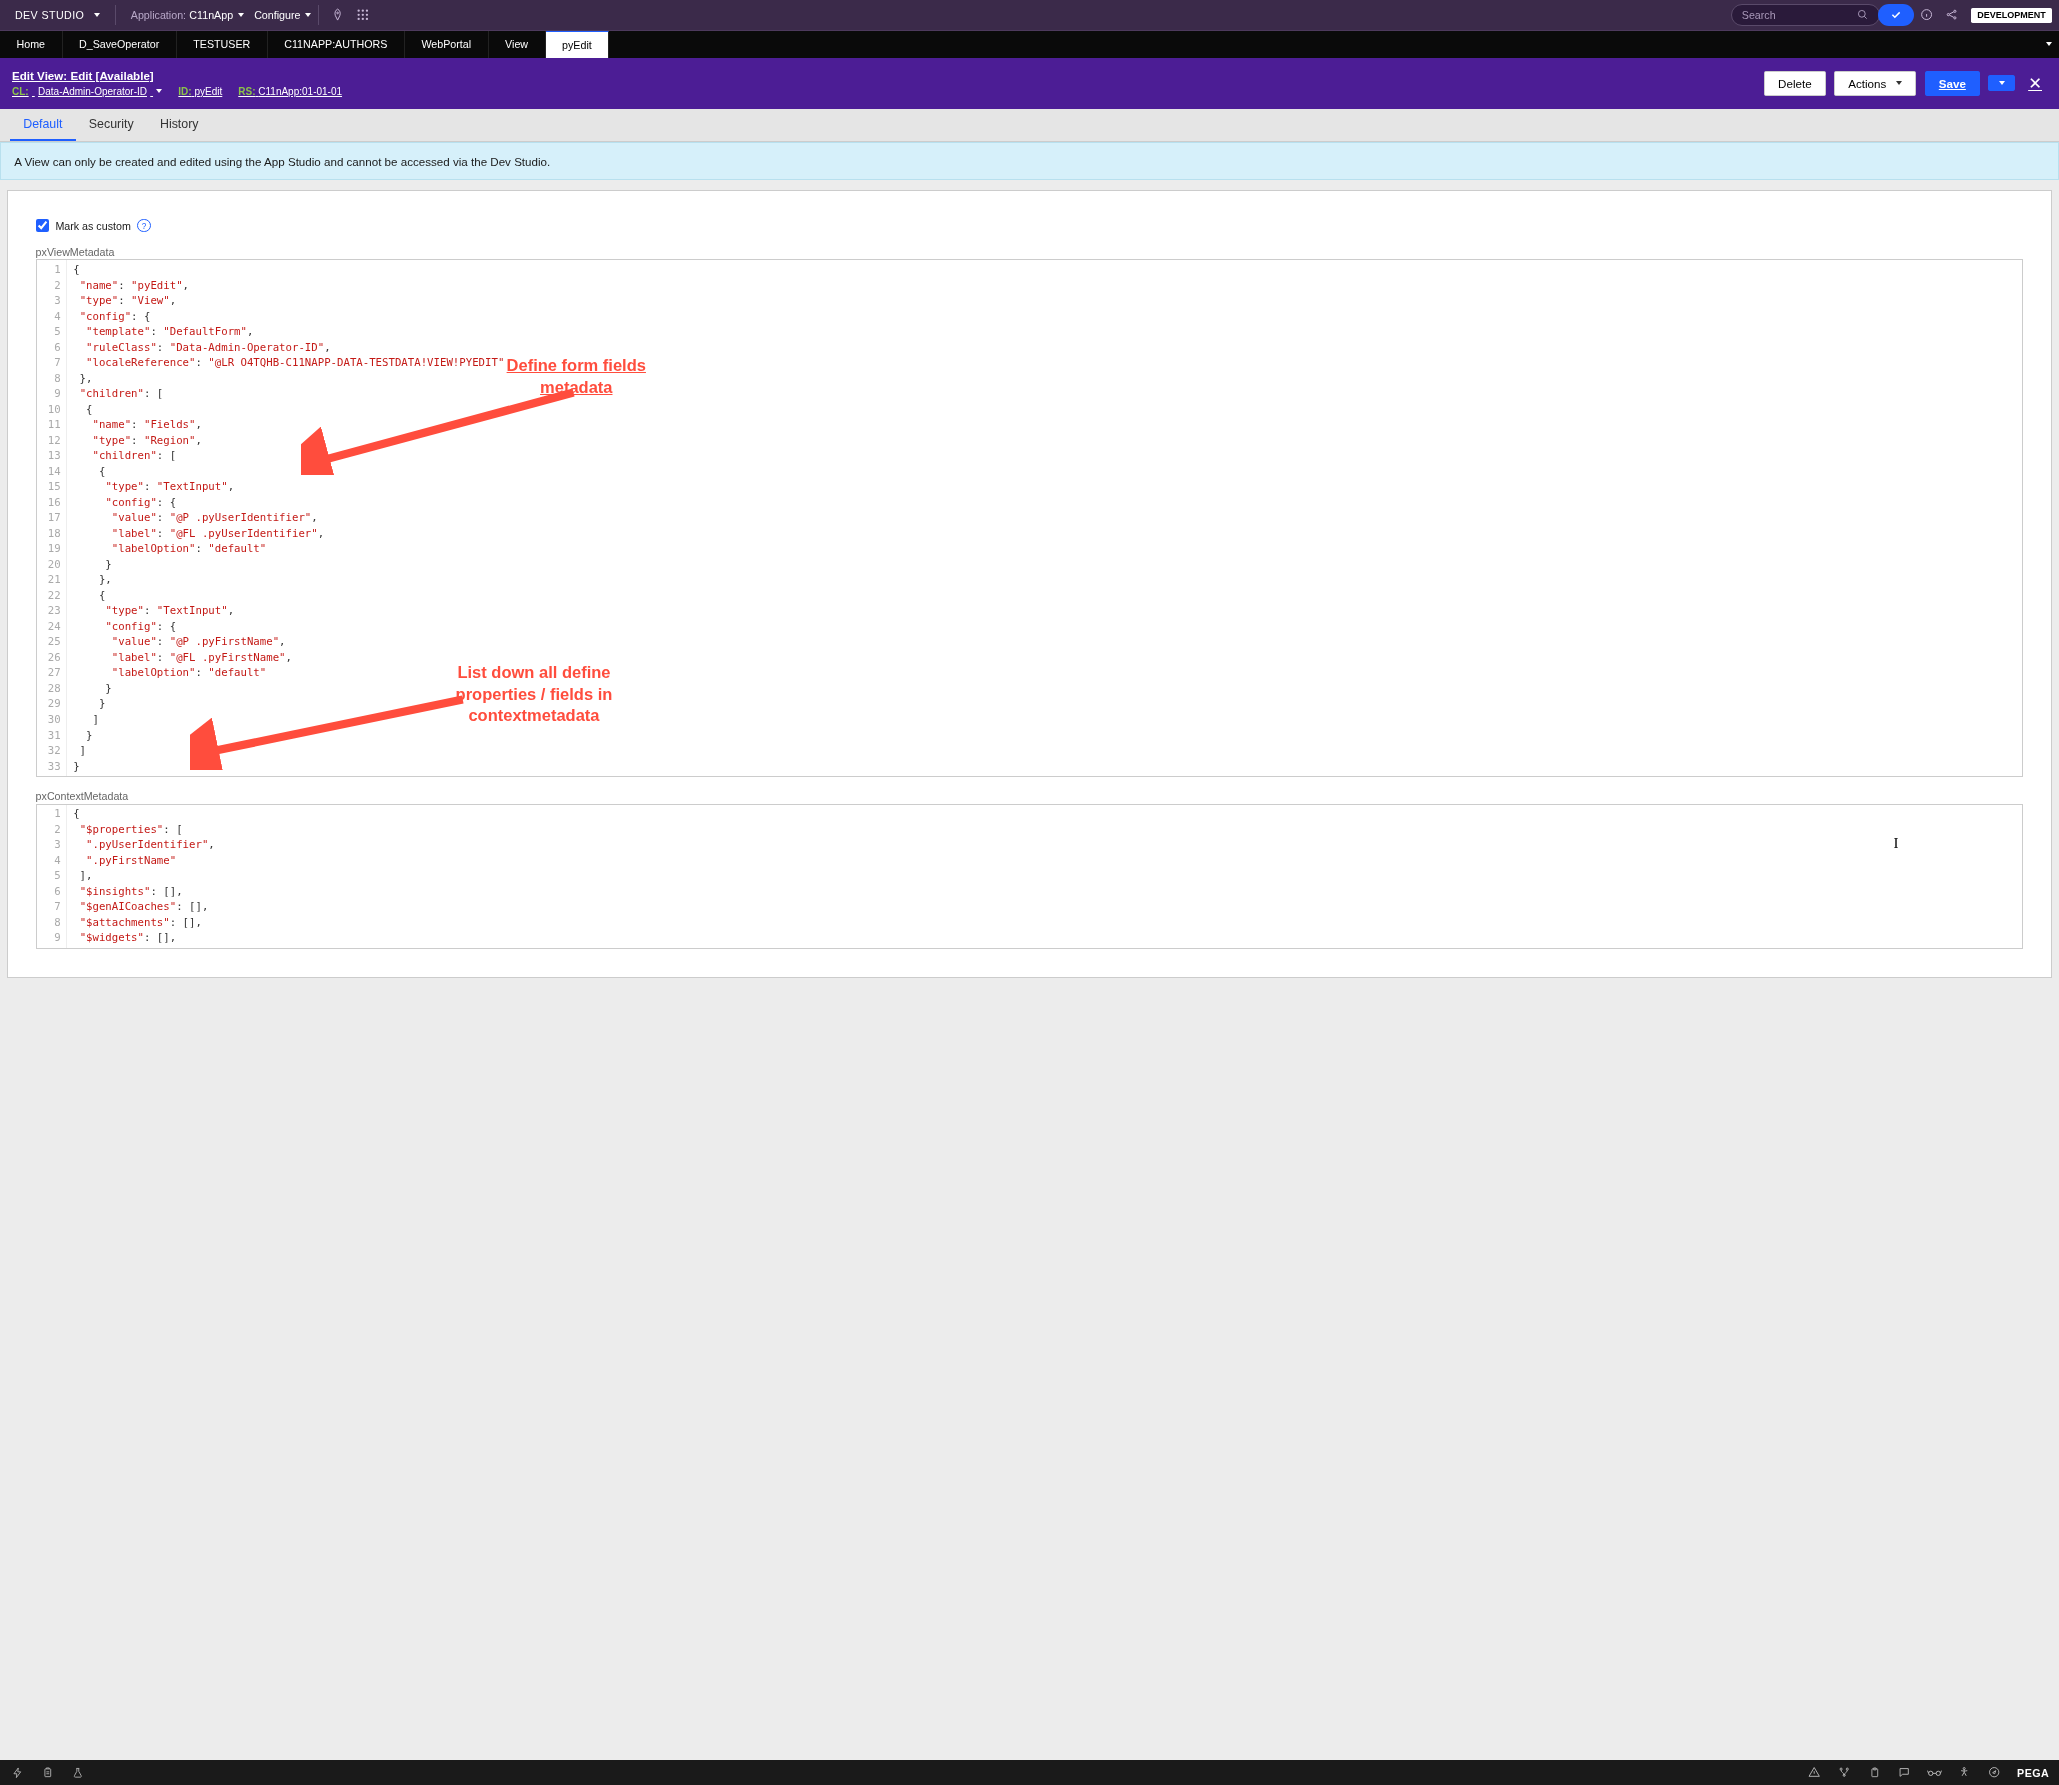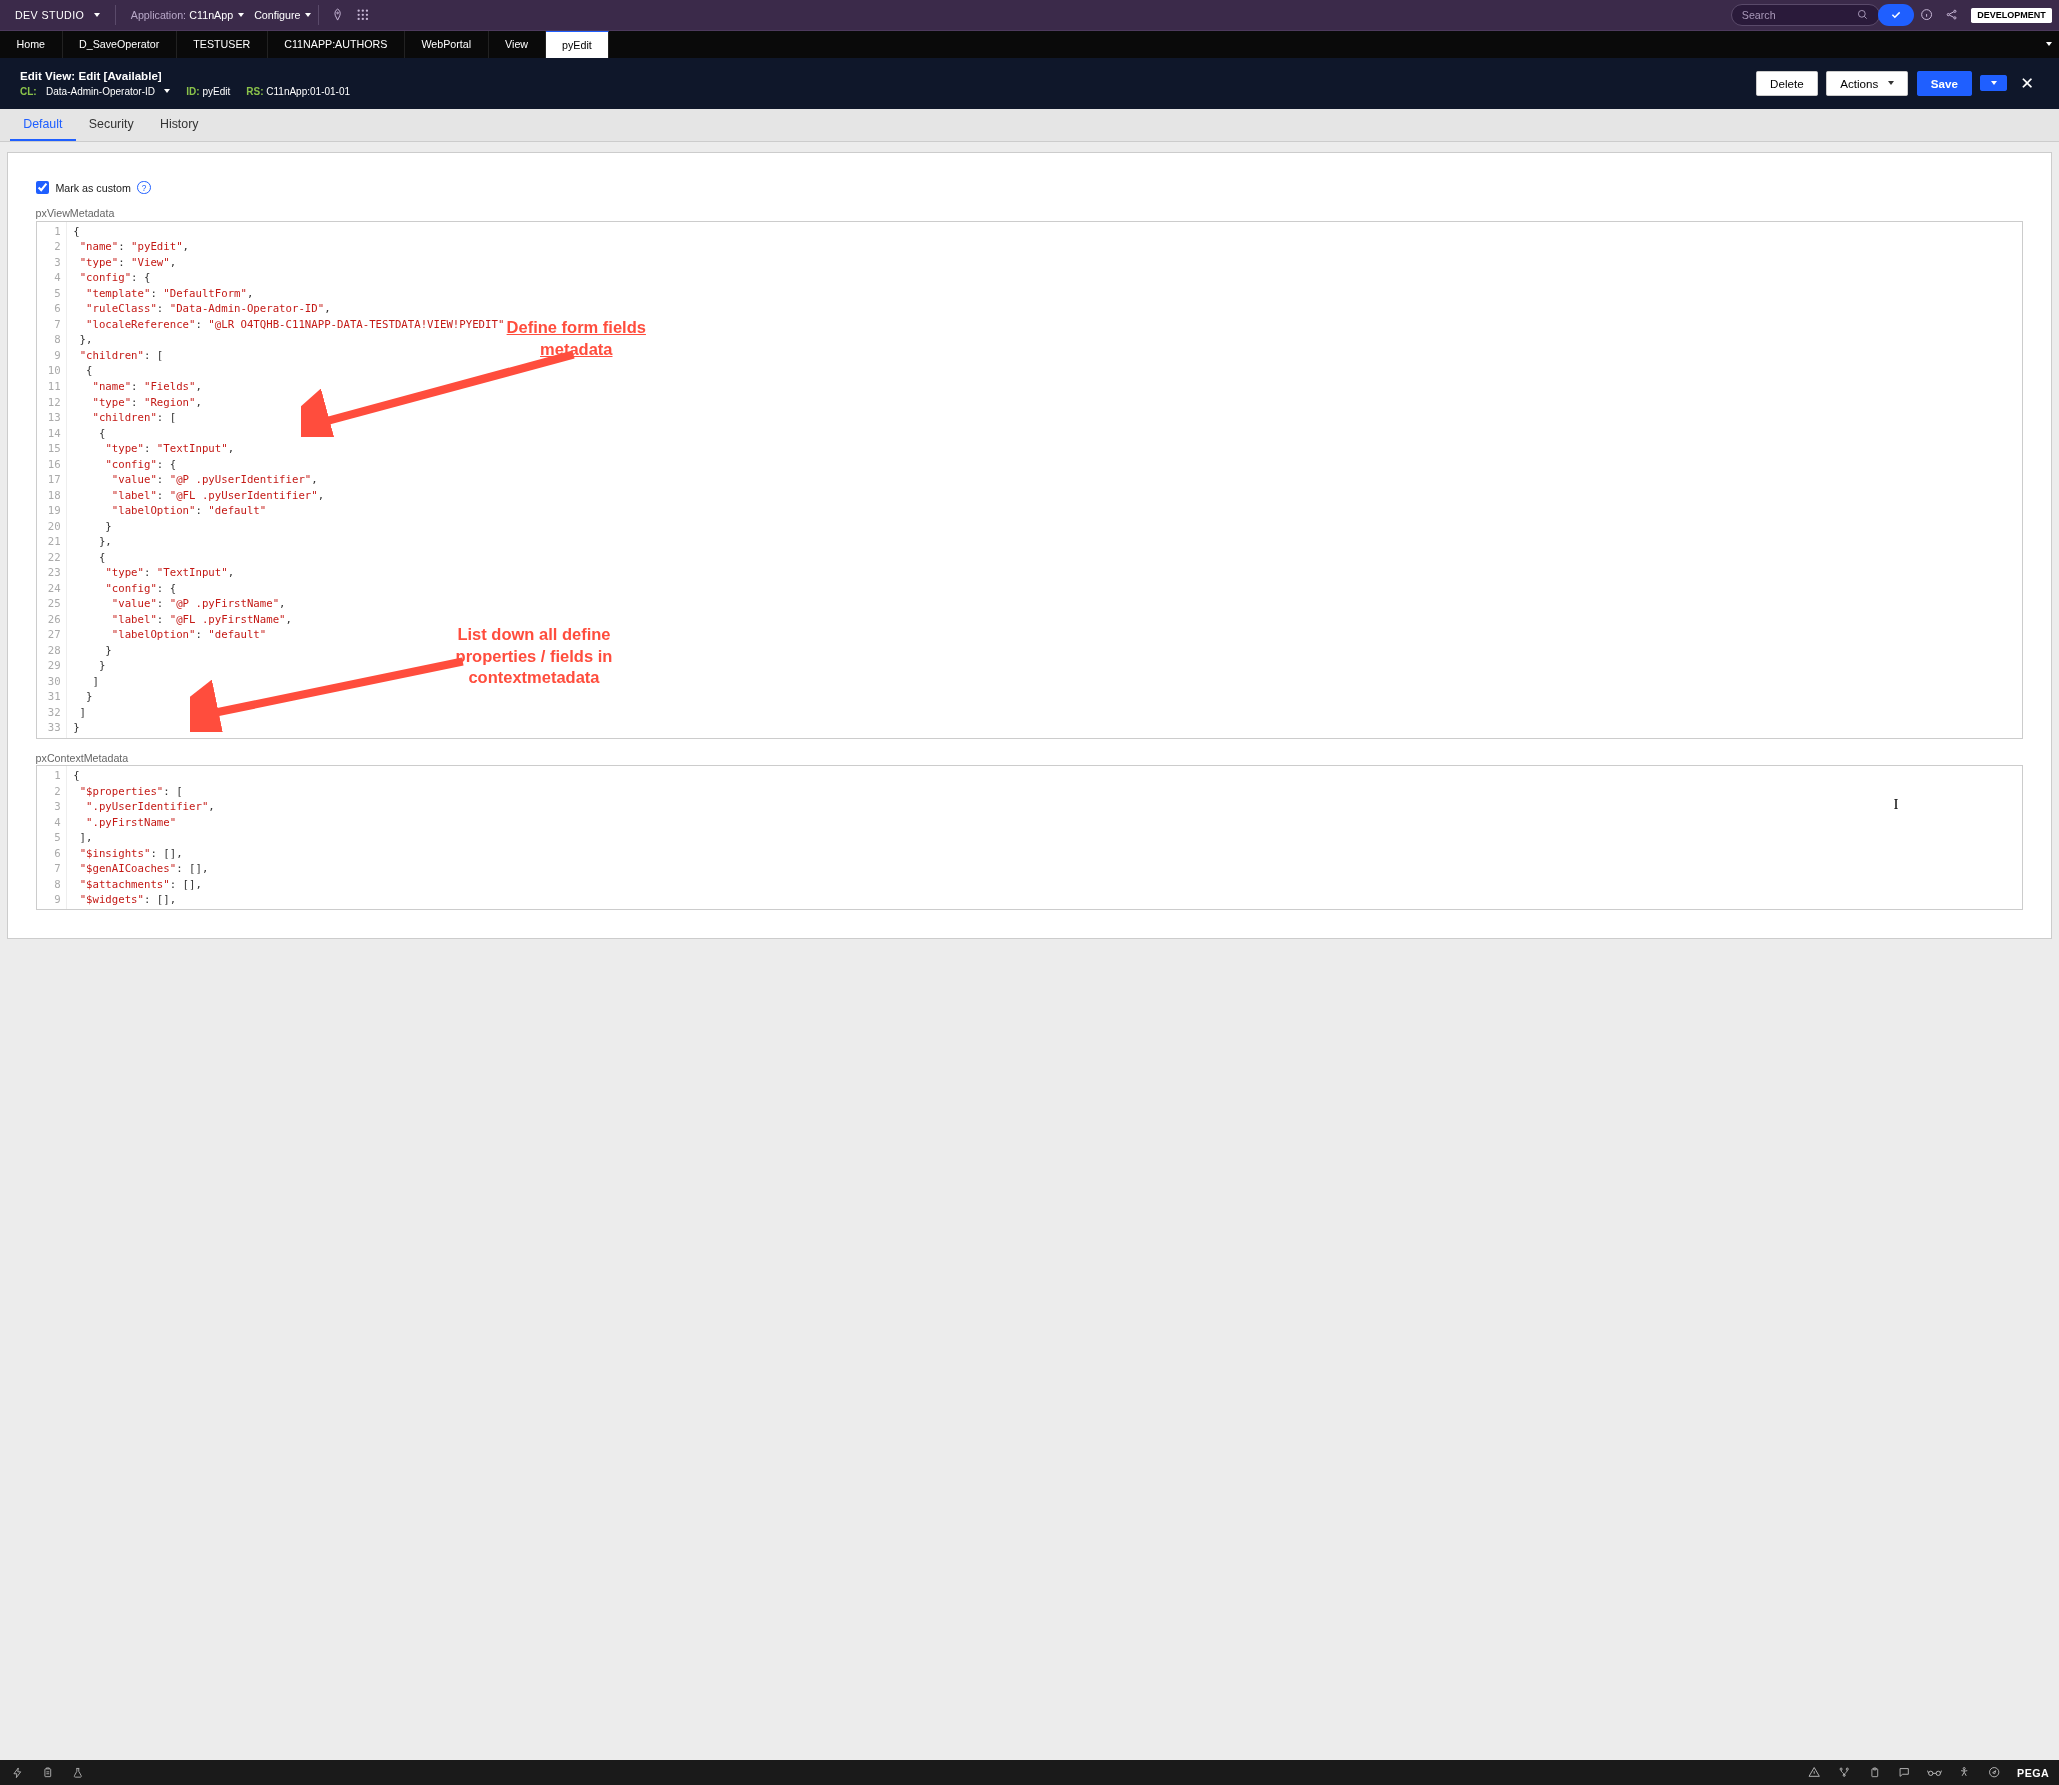--- a/index.html
+++ b/index.html
@@ -11,21 +11,21 @@
     .chevron-down { display: inline-block; width: 0; height: 0; border-left: 3.3px solid transparent; border-right: 3.3px solid transparent; border-top: 4.1px solid currentColor; }
     .top-icon { width: 15px; height: 15px; display: inline-flex; align-items: center; justify-content: center; color: #c8b8d8; margin: 0 5px; cursor: pointer; }
     .divider-v { width: 0.8px; height: 20px; background: #5a4a6a; margin: 0 6.6px; }
     .search-box { background: #2a1a3a; border-radius: 11.6px; height: 21.5px; display: flex; align-items: center; padding: 0 10px; color: #a898b8; border: 0.8px solid #5a4a6a; width: 149px; margin-left: auto; }
     .search-btn { background: #1f5fff; border-radius: 11.6px; height: 21.5px; width: 36px; display: flex; align-items: center; justify-content: center; margin-left: -1.7px; cursor: pointer; }
     .top-env { background: #fff; color: #000; font-size: 9px; font-weight: 600; padding: 2.5px 6.6px; border-radius: 1.7px; margin-left: 6.6px; }
     .tabs-bar { background: #0a0a0a; display: flex; height: 26.5px; align-items: stretch; position: relative; }
     .tab-item { color: #fff; font-size: 10.7px; display: flex; align-items: center; padding: 0 16.5px; border-right: 0.8px solid #222; cursor: pointer; white-space: nowrap; }
     .tab-item.active { background: #fff; color: #000; border-top: 1.7px solid #1f5fff; }
     .tabs-right { margin-left: auto; display: flex; align-items: center; padding: 0 6.6px; color: #fff; cursor: pointer; }
-    .header-bar { background: #0f172a; color: #fff; display: flex; align-items: center; height: 51px; padding: 0 20px; }
+    .header-bar { background: #4c1d95; color: #fff; display: flex; align-items: center; height: 51px; padding: 0 12px; text-decoration: underline; }
     .header-left { display: flex; flex-direction: column; gap: 3.3px; }
     .header-title { font-size: 11.6px; font-weight: 600; }
     .header-meta { font-size: 10px; display: flex; gap: 16px; align-items: center; }
     .meta-key { color: #8bc34a; font-weight: 600; }
     .meta-val { color: #fff; }
     .header-right { margin-left: auto; display: flex; gap: 8.3px; align-items: center; }
     .btn { border: 0.8px solid #ccc; background: #fff; color: #000; padding: 5px 13.2px; font-size: 11.6px; border-radius: 1.7px; cursor: pointer; }
     .btn-primary { background: #1f5fff; color: #fff; border-color: #1f5fff; font-weight: 600; }
     .btn-icon { background: #1f5fff; color: #fff; border-color: #1f5fff; width: 26.5px; display: flex; align-items: center; justify-content: center; padding: 5px; }
     .close-x { font-size: 16.5px; color: #fff; cursor: pointer; padding: 0 5px; }
@@ -158,20 +158,21 @@
 
 <div class="main-scroll">
   <div class="resize-handle">⦀</div>
 
   <div class="sub-tabs">
     <div class="sub-tab active">Default</div>
     <div class="sub-tab">Security</div>
     <div class="sub-tab">History</div>
   </div>
 
+  <div class="info-banner">A View can only be created and edited using the App Studio and cannot be accessed via the Dev Studio.</div>
 
   <div class="content" style="position:relative;">
 
     <div class="checkbox-row">
       <input type="checkbox" checked="" style="">
       <span>Mark as custom</span>
       <span class="help-icon">?</span>
     </div>
 
     <div class="editor-label">pxViewMetadata</div>

